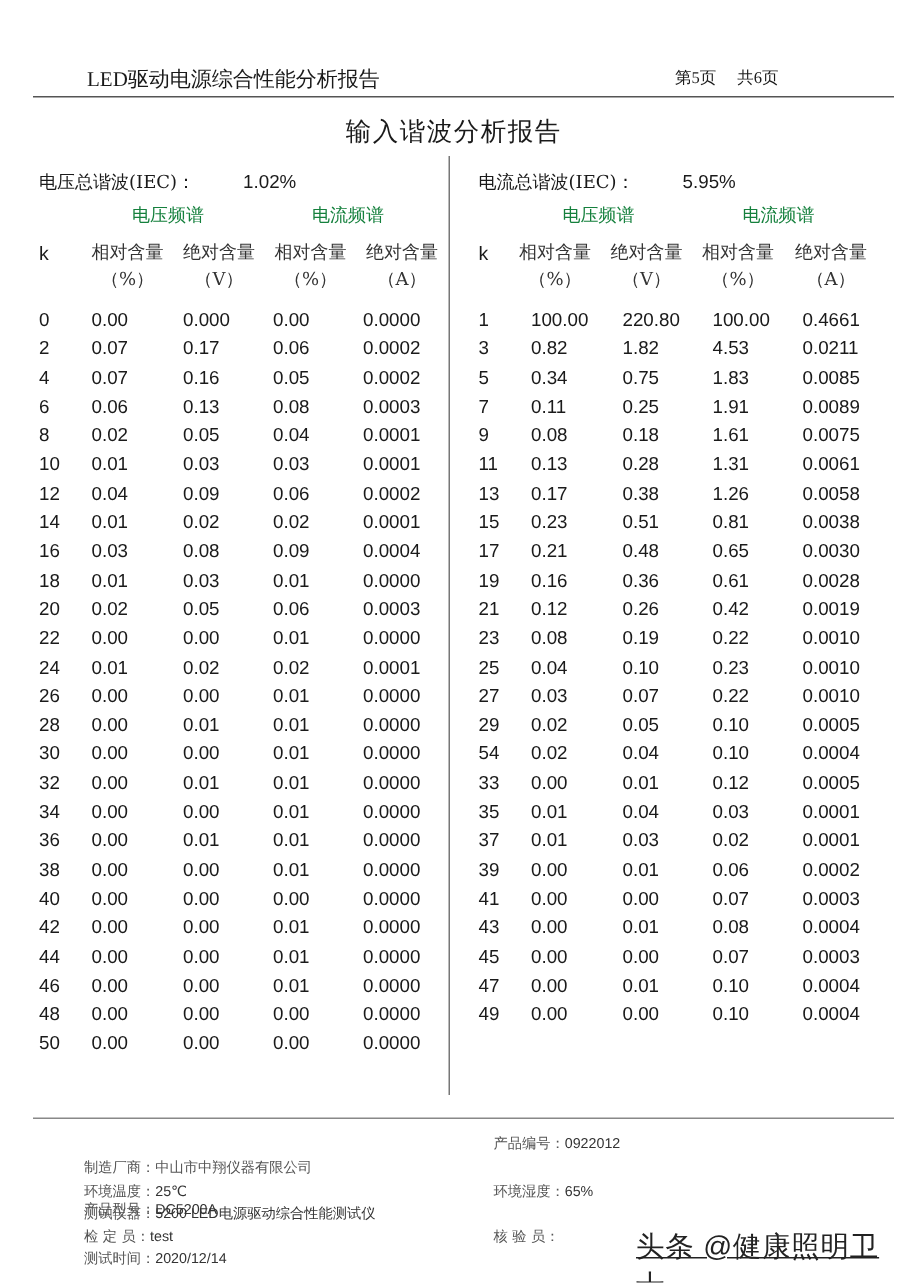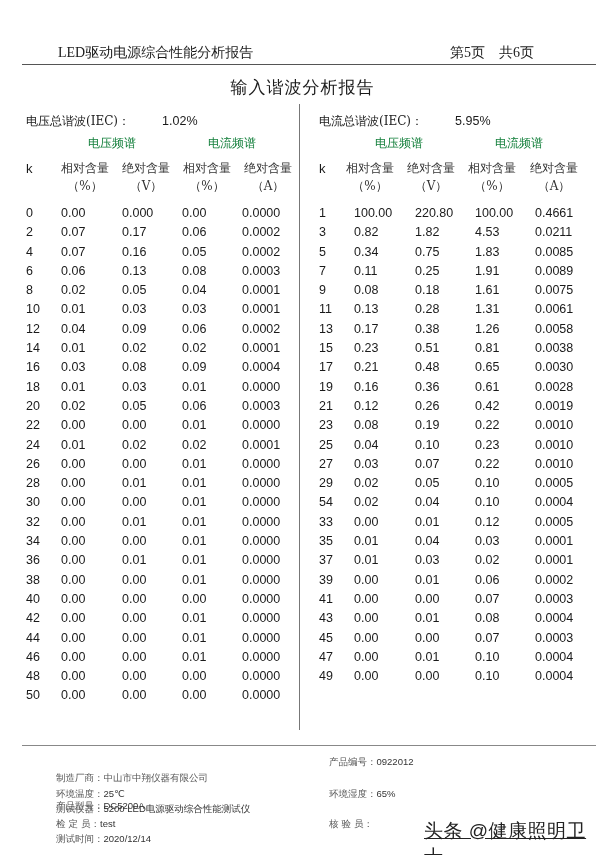--- a/index.html
+++ b/index.html
@@ -1,21 +1,21 @@
 <!DOCTYPE html>
 <html><head>
 <meta charset="utf-8">
 <style>
   html, body { margin: 0; padding: 0; background: #ffffff; }
   body { width: 605px; height: 855px; position: relative; overflow: hidden;
          font-family: "Liberation Sans", "DejaVu Sans", sans-serif; color: #1a1a1a; }
   .abs { position: absolute; }
   .serif { font-family: "Liberation Serif", "DejaVu Serif", serif; }
   .hdr-left { left: 58px; top: 44px; font-size: 14px; }
-  .hdr-right { left: 450px; top: 44px; font-size: 14px; }
+  .hdr-right { left: 450px; top: 44px; font-size: 11px; }
   .hdr-right span + span { margin-left: 14px; }
   .hline-top { left: 22px; top: 64px; width: 574px; height: 1px; background: #555; }
   .title { left: 0; width: 605px; top: 76px; text-align: center; font-size: 17px; letter-spacing: 1px; }
   .vdivider { left: 299px; top: 104px; width: 1px; height: 626px; background: #777; }
   .hline-bottom { left: 22px; top: 745px; width: 574px; height: 1px; background: #888; }
 
   .panel { position: absolute; top: 113px; width: 290px; font-size: 12.5px; }
   .panel.left { left: 26px; }
   .panel.right { left: 319px; }
   .thd { height: 22px; }

